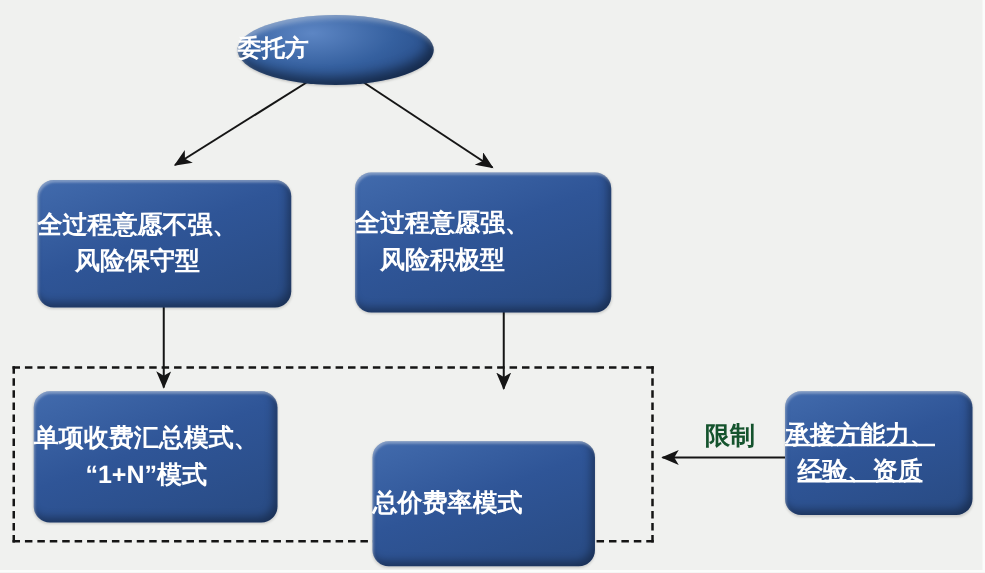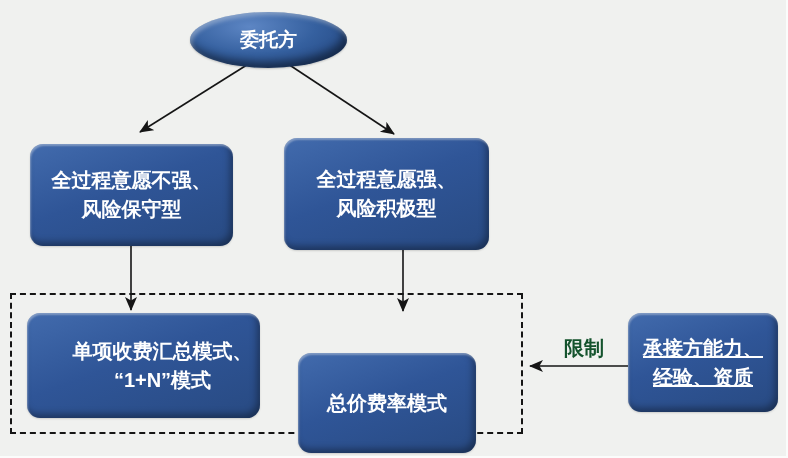--- a/index.html
+++ b/index.html
@@ -9,21 +9,21 @@
   }
   .canvas{
     position:relative;
     width:788px;height:458px;
     background:#f0f1ef;
     overflow:hidden;
     box-shadow:inset -2px -2px 0 #fbfcfb;
   }
   .node{
     position:absolute;
-    display:flex;align-items:center;justify-content:center;
+    display:flex;align-items:center;
     text-align:center;
     color:#ffffff;
     font-weight:bold;
     font-size:20px;
     line-height:1.45;
     white-space:pre-line;
     border-radius:13px;
     background:linear-gradient(160deg,#47709f12 0%,#2f5597 45%,#27497f 100%);
     background:linear-gradient(160deg,#426bad 0%,#2f5597 45%,#284a82 100%);
     box-shadow:
@@ -36,21 +36,21 @@
     font-size:19px;
     background:radial-gradient(ellipse at 38% 26%,#5d86c4 0%,#35609f 48%,#1e3f78 100%);
     box-shadow:
       inset 2px 3px 4px rgba(255,255,255,0.35),
       inset -4px -6px 9px rgba(0,0,0,0.45),
       0 1px 2px rgba(0,0,0,0.2);
   }
   .node-client{left:190px;top:12px;width:157px;height:56px;}
   .node-conservative{left:30px;top:144px;width:203px;height:102px;}
   .node-aggressive{left:284px;top:138px;width:205px;height:112px;}
-  .node-itemized{left:27px;top:313px;width:195px;height:105px;padding-left:38px;}
+  .node-itemized{left:27px;top:313px;width:195px;height:105px;}
   .node-lumpsum{left:298px;top:315px;width:178px;height:100px;margin-top:38px;}
   .node-contractor{left:628px;top:313px;width:150px;height:99px;text-decoration:underline;}
   .dashed-group{
     position:absolute;
     left:10px;top:293px;width:509px;height:137px;
     border:2.4px dashed #151515;
   }
   .edge-label{
     position:absolute;
     left:552px;top:335px;width:64px;

